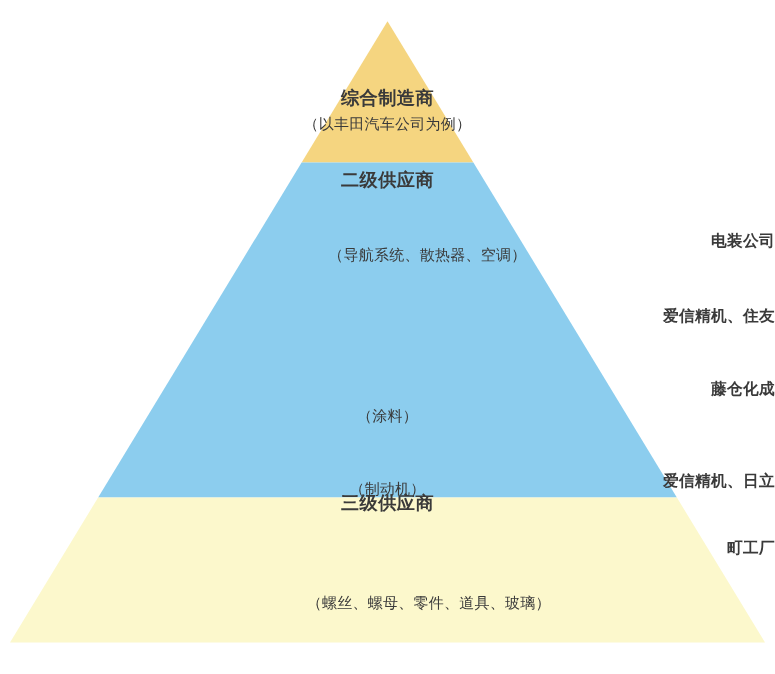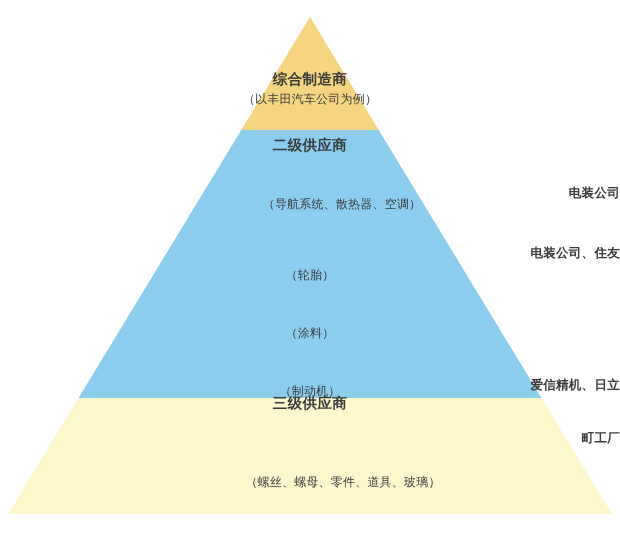--- a/index.html
+++ b/index.html
@@ -109,23 +109,23 @@
   <div class="text-layer">
 
     <div class="tier-text t-heading row-mfr-title">综合制造商</div>
     <div class="tier-text t-detail row-mfr-sub">（以丰田汽车公司为例）</div>
 
     <div class="tier-text t-heading row-t2-title">二级供应商</div>
 
     <div class="tier-text t-company row-t2-a-name">电装公司</div>
     <div class="tier-text t-detail row-t2-a-parts">（导航系统、散热器、空调）</div>
 
-    <div class="tier-text t-company row-t2-b-name">电装公司、住友</div>
-    <div class="tier-text t-detail row-t2-b-parts">（轮胎）</div>
+    <div class="tier-text t-company row-t2-b-name">爱信精机、住友</div>
 
+    <div class="tier-text t-company row-t2-c-name">藤仓化成</div>
     <div class="tier-text t-detail row-t2-c-parts">（涂料）</div>
 
     <div class="tier-text t-company row-t2-d-name">爱信精机、日立</div>
     <div class="tier-text t-detail row-t2-d-parts">（制动机）</div>
 
     <div class="tier-text t-heading row-t3-title">三级供应商</div>
 
     <div class="tier-text t-company row-t3-a-name">町工厂</div>
     <div class="tier-text t-detail row-t3-a-parts">（螺丝、螺母、零件、道具、玻璃）</div>
 

